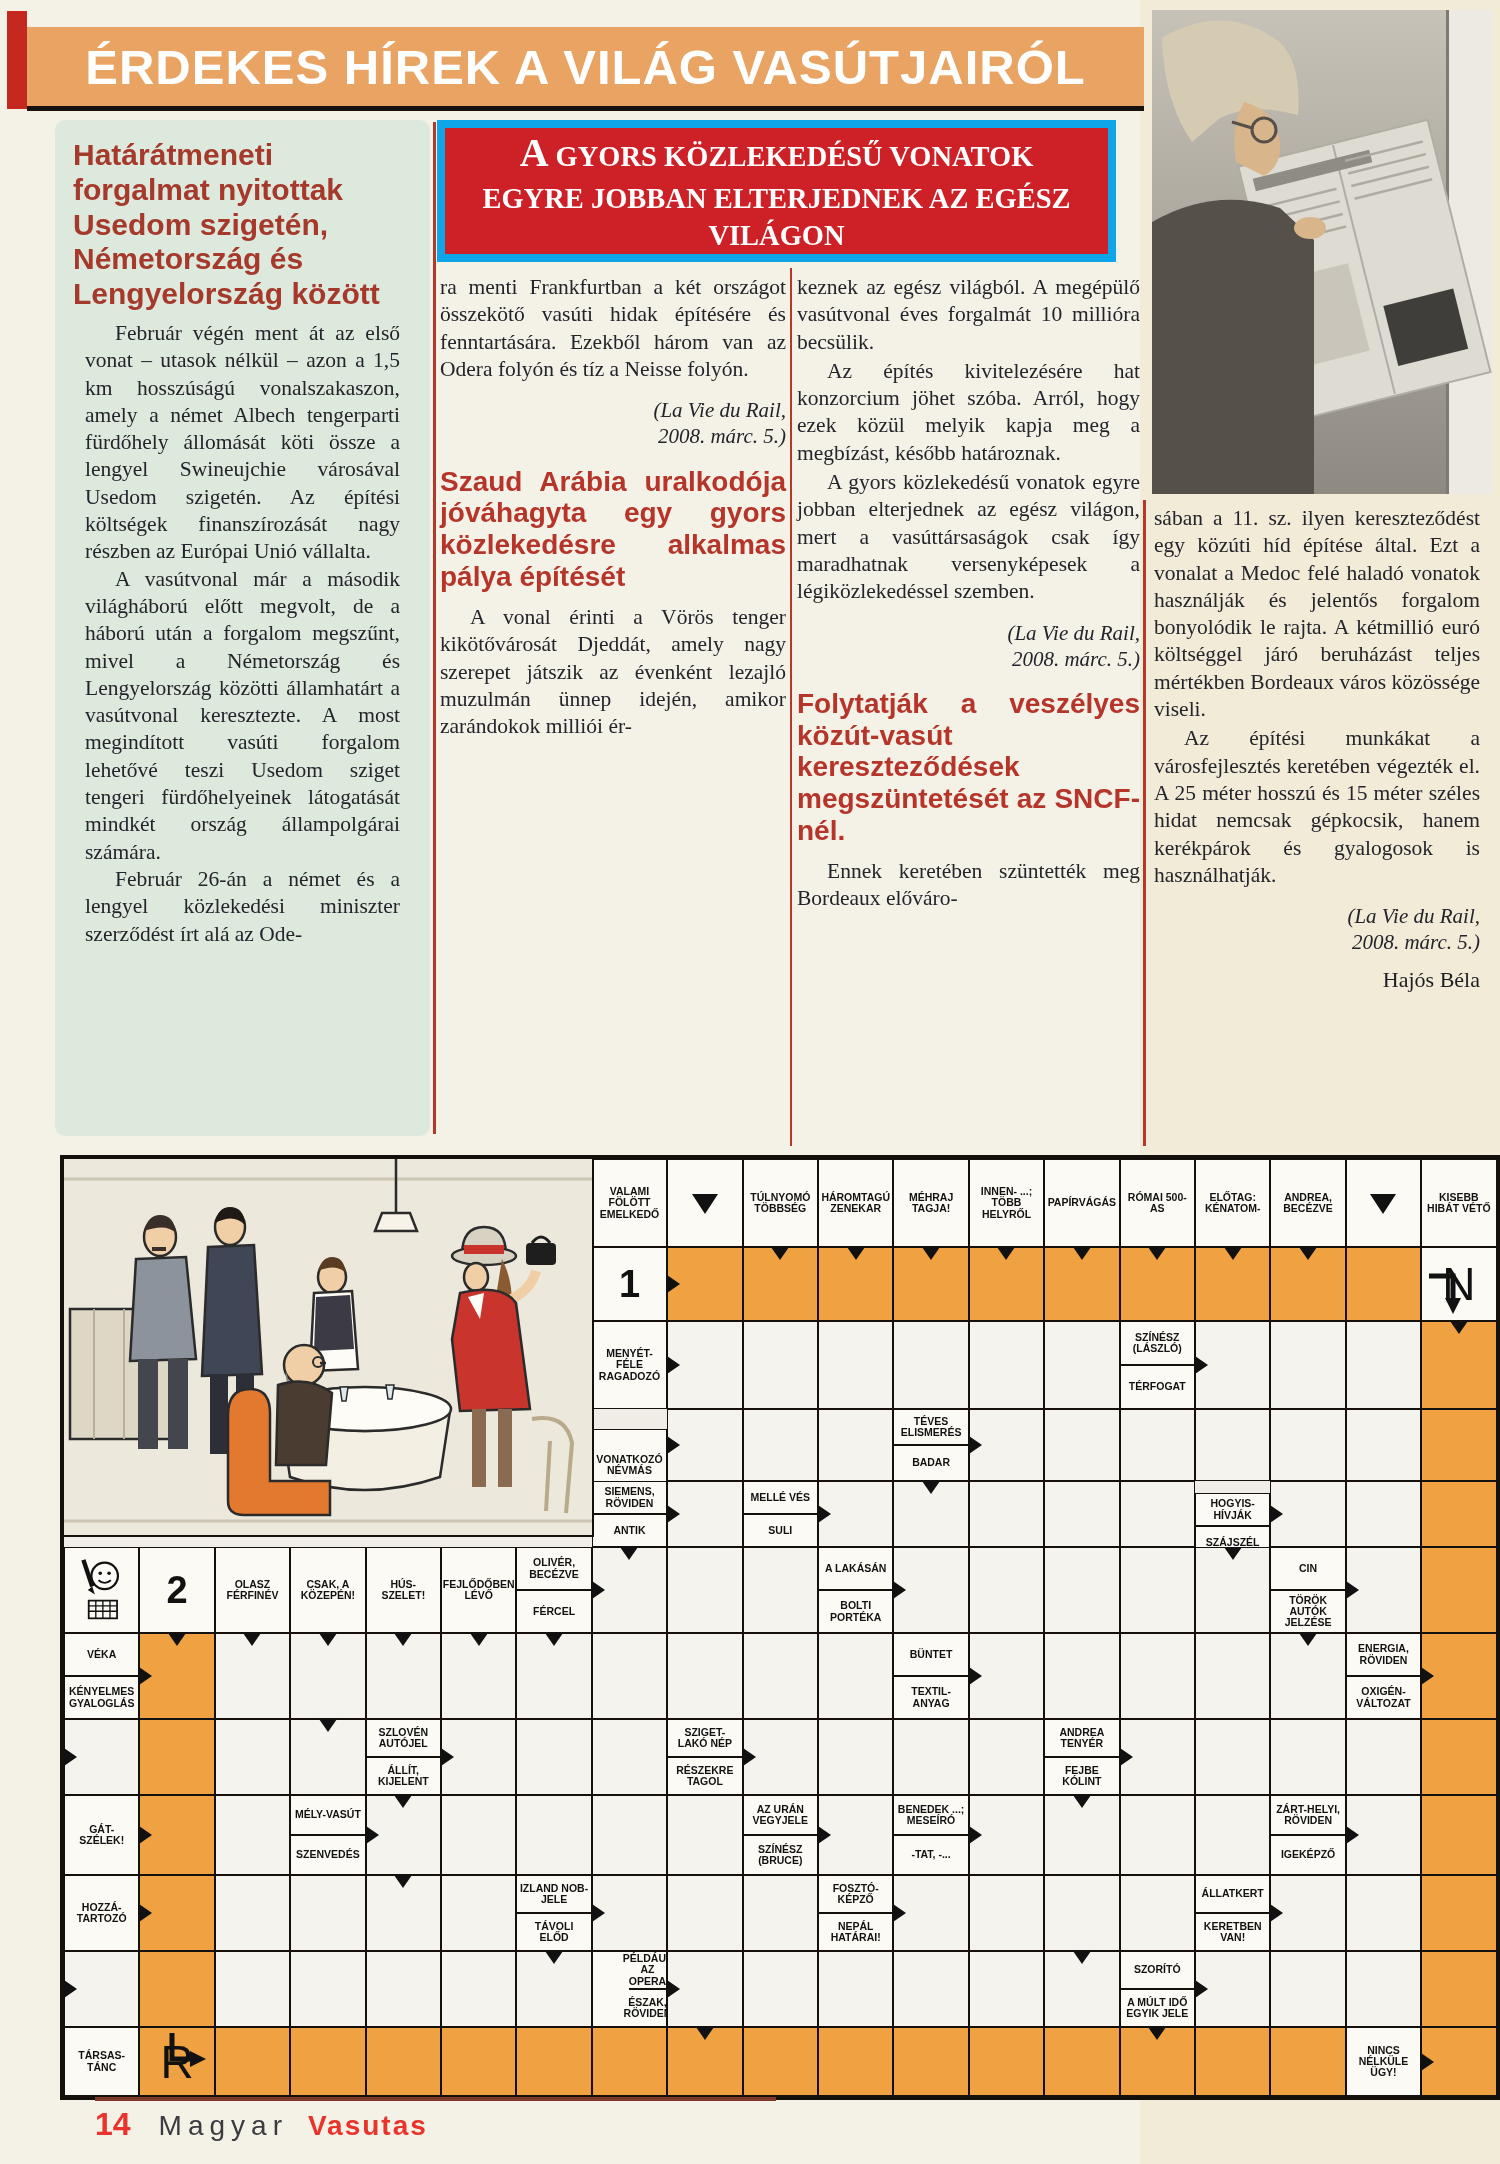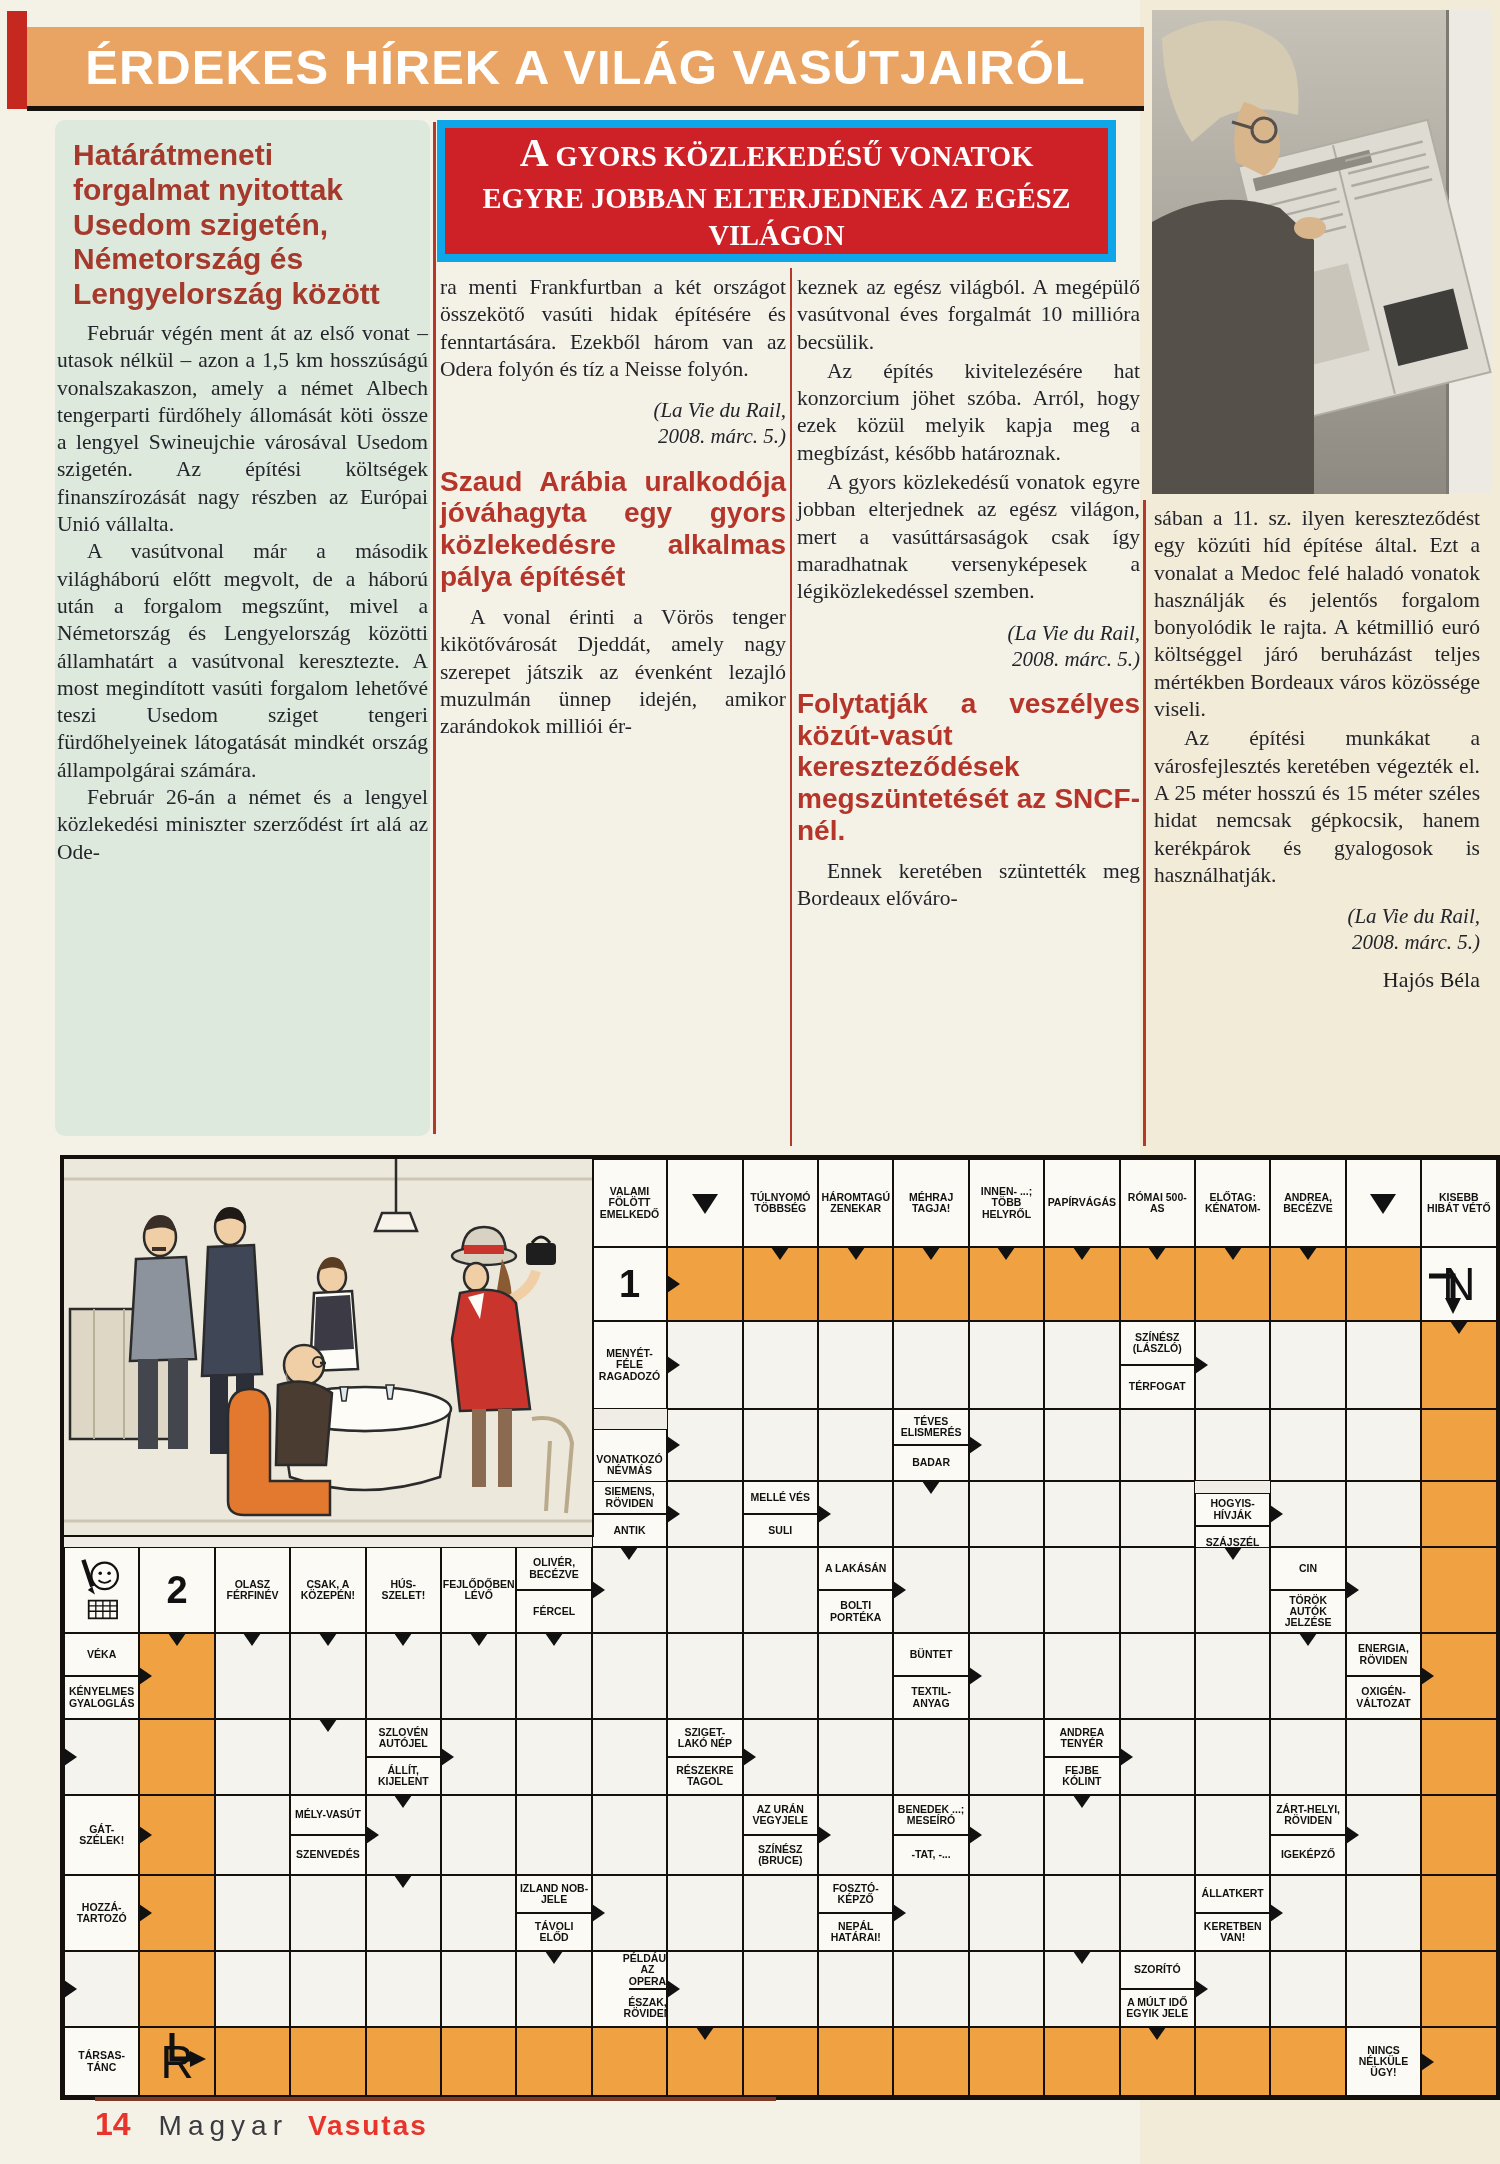--- a/index.html
+++ b/index.html
@@ -12,21 +12,21 @@
           border-bottom:5px solid #17120e;display:flex;align-items:center;justify-content:center;}
   .banner span{font-family:"Liberation Sans",sans-serif;font-weight:700;font-size:49px;
           color:#fff;letter-spacing:1px;white-space:nowrap;}
   
   .photo{position:absolute;left:1152px;top:10px;width:340px;height:484px;overflow:hidden;}
   
   .greenbox{position:absolute;left:55px;top:120px;width:375px;height:1016px;background:#dee9de;border-radius:10px;}
   .greenbox h2{margin:0;padding:18px 18px 8px 18px;font-family:"Liberation Sans",sans-serif;
           font-weight:700;font-size:30px;line-height:1.16;color:#a5392c;}
   .body-txt{font-size:21.5px;line-height:1.27;color:#24242b;text-align:justify;}
-  .greenbox p{margin:0;padding:0 2px;}
+  .greenbox p{margin:0;padding:0 30px;}
   .ind{text-indent:30px;}
   .sep{position:absolute;background:#b5392b;}
   .sep1{left:433px;top:122px;width:3px;height:1012px;}
   .sep2{left:790px;top:268px;width:2px;height:878px;}
   .sep3{left:1143px;top:500px;width:3px;height:646px;}
   .redbox{position:absolute;left:437px;top:120px;width:679px;height:142px;background:#cd2127;
           border:8px solid #0ea5e9;box-sizing:border-box;display:flex;align-items:center;justify-content:center;}
   .redbox p{margin:0;padding:4px 22px;color:#fff;font-weight:700;font-size:28.5px;line-height:1.32;text-align:center;}
   .redbox p::first-letter{font-size:140%;}
   .col{position:absolute;}

